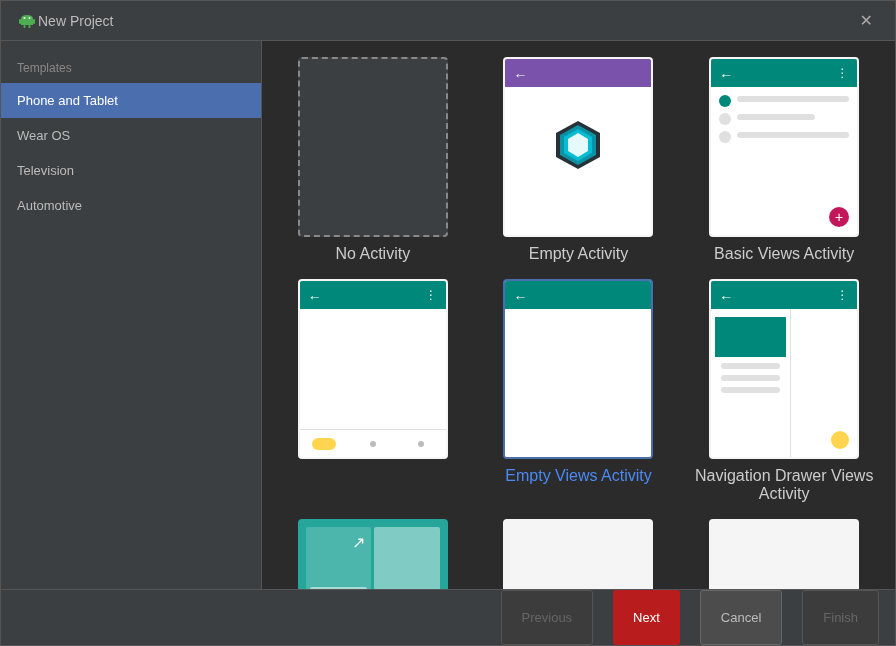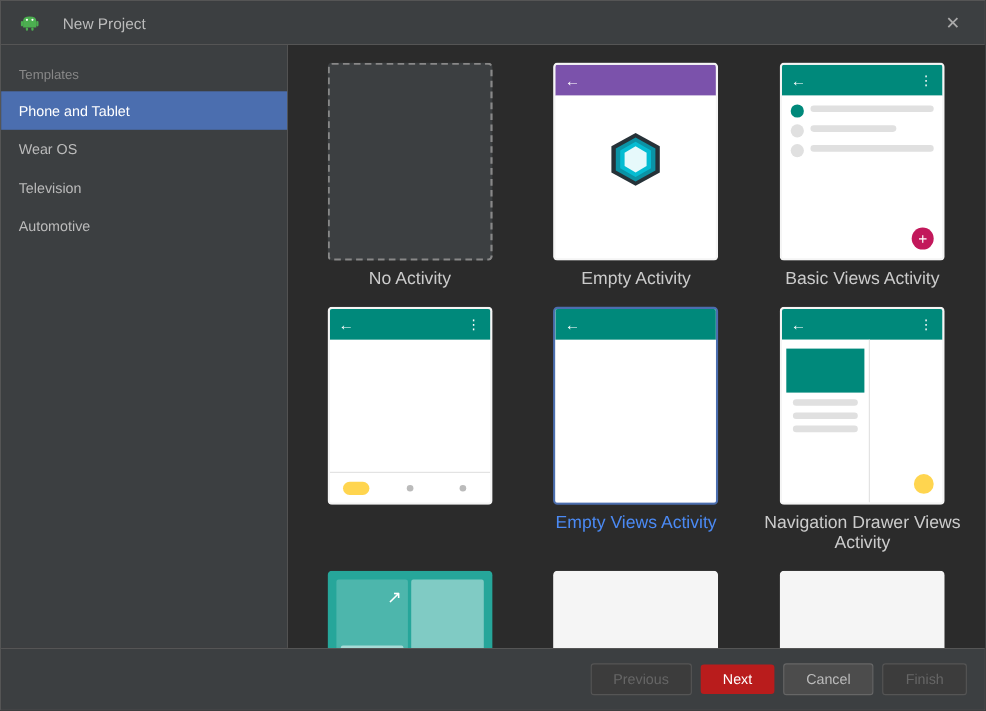--- a/index.html
+++ b/index.html
@@ -25,21 +25,21 @@
       align-items: center;
       justify-content: space-between;
       padding: 8px 16px;
       background: #3c3f41;
       border-bottom: 1px solid #555;
       height: 40px;
     }
     .title-bar-left {
       display: flex;
       align-items: center;
-      gap: 20px;
+      gap: 1px;
     }
     .android-icon {
       width: 20px;
       height: 20px;
     }
     .title-text {
       color: #bbb;
       font-size: 14px;
     }
     .close-btn {
@@ -214,24 +214,23 @@
       height: 18px;
       background: #ffd54f;
       border-radius: 50%;
     }
     
     .bottom-bar {
       height: 56px;
       background: #3c3f41;
       border-top: 1px solid #555;
       display: flex;
-      align-items: center;
       justify-content: flex-end;
       padding: 0 16px;
-      gap: 8px;
+      gap: 20px;
     }
     .btn {
       padding: 6px 20px;
       border-radius: 3px;
       font-size: 13px;
       cursor: pointer;
       border: none;
     }
     .btn-secondary {
       background: #4c4c4c;

